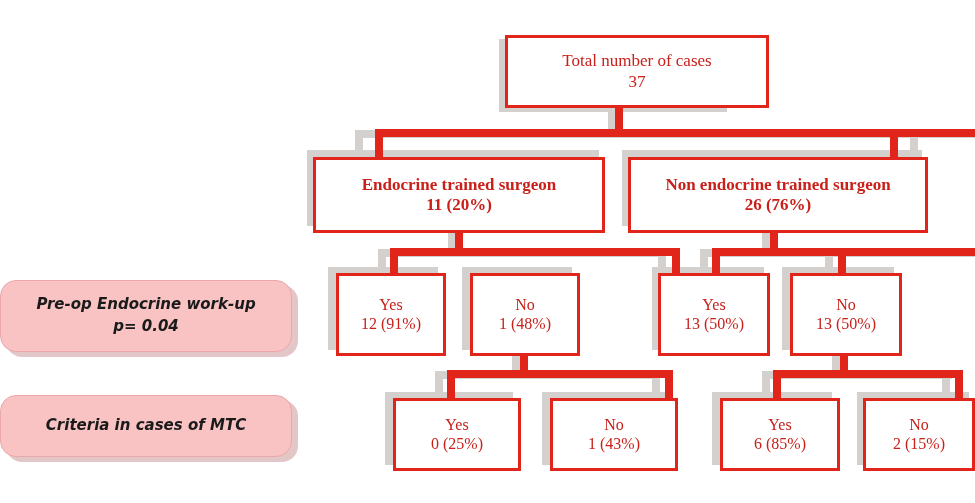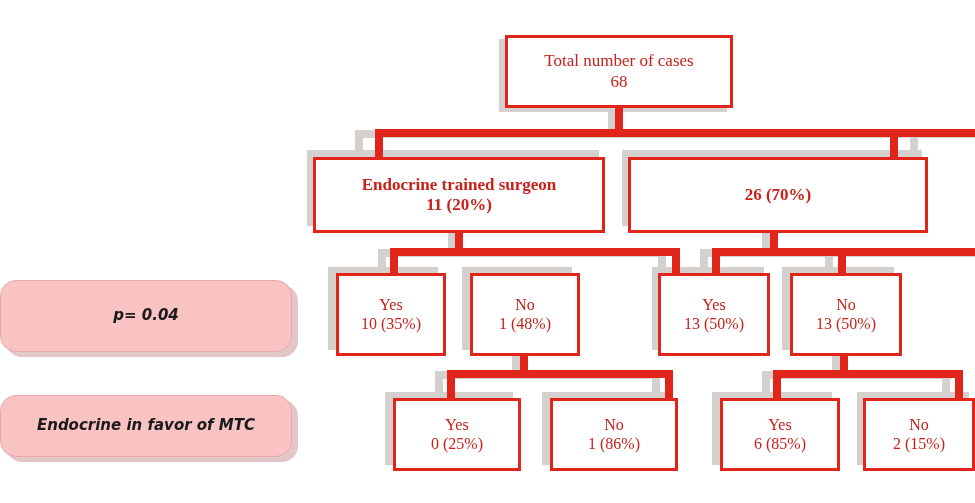--- a/index.html
+++ b/index.html
@@ -86,43 +86,44 @@
     z-index: 1;
   }
   .legend .ln1, .legend .ln2 { display: block; white-space: nowrap; }
 </style>
 </head>
 <body>
 
 <div id="canvas">
 
   <div class="shadow" style="left:499px; top:39px; width:228px; height:73px;"></div>
-  <div class="node lvl0" style="left:505px; top:35px; width:228px; height:73px;">
+  <div class="node lvl0" style="left:505px; top:35px; width:264px; height:73px;">
     <span class="ln1">Total number of cases</span>
-    <span class="ln2">68</span>
+    <span class="ln2">37</span>
   </div>
 
   <div class="conn-sh" style="left:608px; top:112px; width:8px; height:24px;"></div>
   <div class="conn-sh" style="left:355px; top:130px; width:876px; height:8px;"></div>
   <div class="conn" style="left:615px; top:108px; width:8px; height:26px;"></div>
   <div class="conn" style="left:375px; top:129px; width:898px; height:8px;"></div>
   <div class="conn" style="left:375px; top:129px; width:8px; height:28px;"></div>
   <div class="conn" style="left:890px; top:129px; width:8px; height:28px;"></div>
   <div class="conn-sh" style="left:355px; top:130px; width:8px; height:27px;"></div>
   <div class="conn-sh" style="left:910px; top:130px; width:8px; height:27px;"></div>
 
   <div class="shadow" style="left:307px; top:150px; width:292px; height:76px;"></div>
   <div class="node lvl1" style="left:313px; top:157px; width:292px; height:76px;">
     <span class="ln1">Endocrine trained surgeon</span>
     <span class="ln2">11 (20%)</span>
   </div>
 
   <div class="shadow" style="left:622px; top:150px; width:300px; height:76px;"></div>
   <div class="node lvl1" style="left:628px; top:157px; width:300px; height:76px;">
-    <span class="ln2">26 (70%)</span>
+    <span class="ln1">Non endocrine trained surgeon</span>
+    <span class="ln2">26 (76%)</span>
   </div>
 
   <div class="conn-sh" style="left:448px; top:233px; width:8px; height:22px;"></div>
   <div class="conn-sh" style="left:378px; top:249px; width:288px; height:8px;"></div>
   <div class="conn" style="left:455px; top:230px; width:8px; height:24px;"></div>
   <div class="conn" style="left:390px; top:248px; width:290px; height:8px;"></div>
   <div class="conn" style="left:390px; top:248px; width:8px; height:26px;"></div>
   <div class="conn" style="left:672px; top:248px; width:8px; height:26px;"></div>
   <div class="conn-sh" style="left:378px; top:249px; width:8px; height:25px;"></div>
   <div class="conn-sh" style="left:658px; top:249px; width:8px; height:25px;"></div>
@@ -132,21 +133,21 @@
   <div class="conn" style="left:770px; top:230px; width:8px; height:24px;"></div>
   <div class="conn" style="left:712px; top:248px; width:292px; height:8px;"></div>
   <div class="conn" style="left:712px; top:248px; width:8px; height:26px;"></div>
   <div class="conn" style="left:838px; top:248px; width:8px; height:26px;"></div>
   <div class="conn-sh" style="left:700px; top:249px; width:8px; height:25px;"></div>
   <div class="conn-sh" style="left:825px; top:249px; width:8px; height:25px;"></div>
 
   <div class="shadow" style="left:328px; top:267px; width:110px; height:83px;"></div>
   <div class="node lvl2" style="left:336px; top:273px; width:110px; height:83px;">
     <span class="ln1">Yes</span>
-    <span class="ln2">10 (35%)</span>
+    <span class="ln2">12 (91%)</span>
   </div>
 
   <div class="shadow" style="left:462px; top:267px; width:110px; height:83px;"></div>
   <div class="node lvl2" style="left:470px; top:273px; width:110px; height:83px;">
     <span class="ln1">No</span>
     <span class="ln2">1 (48%)</span>
   </div>
 
   <div class="shadow" style="left:652px; top:267px; width:112px; height:83px;"></div>
   <div class="node lvl2" style="left:658px; top:273px; width:112px; height:83px;">
@@ -180,38 +181,39 @@
 
   <div class="shadow" style="left:385px; top:392px; width:128px; height:73px;"></div>
   <div class="node lvl3" style="left:393px; top:398px; width:128px; height:73px;">
     <span class="ln1">Yes</span>
     <span class="ln2">0 (25%)</span>
   </div>
 
   <div class="shadow" style="left:542px; top:392px; width:128px; height:73px;"></div>
   <div class="node lvl3" style="left:550px; top:398px; width:128px; height:73px;">
     <span class="ln1">No</span>
-    <span class="ln2">1 (86%)</span>
+    <span class="ln2">1 (43%)</span>
   </div>
 
   <div class="shadow" style="left:712px; top:392px; width:120px; height:73px;"></div>
   <div class="node lvl3" style="left:720px; top:398px; width:120px; height:73px;">
     <span class="ln1">Yes</span>
     <span class="ln2">6 (85%)</span>
   </div>
 
   <div class="shadow" style="left:857px; top:392px; width:112px; height:73px;"></div>
   <div class="node lvl3" style="left:863px; top:398px; width:112px; height:73px;">
     <span class="ln1">No</span>
     <span class="ln2">2 (15%)</span>
   </div>
 
   <div class="legend-shadow" style="left:6px; top:285px; width:292px; height:72px;"></div>
   <div class="legend" style="left:0px; top:280px; width:292px; height:72px;">
+    <span class="ln1">Pre-op Endocrine work-up</span>
     <span class="ln2">p= 0.04</span>
   </div>
 
   <div class="legend-shadow" style="left:6px; top:400px; width:292px; height:62px;"></div>
   <div class="legend" style="left:0px; top:395px; width:292px; height:62px;">
-    <span class="ln1">Endocrine in favor of MTC</span>
+    <span class="ln1">Criteria in cases of MTC</span>
   </div>
 
 </div>
 
 </body></html>

